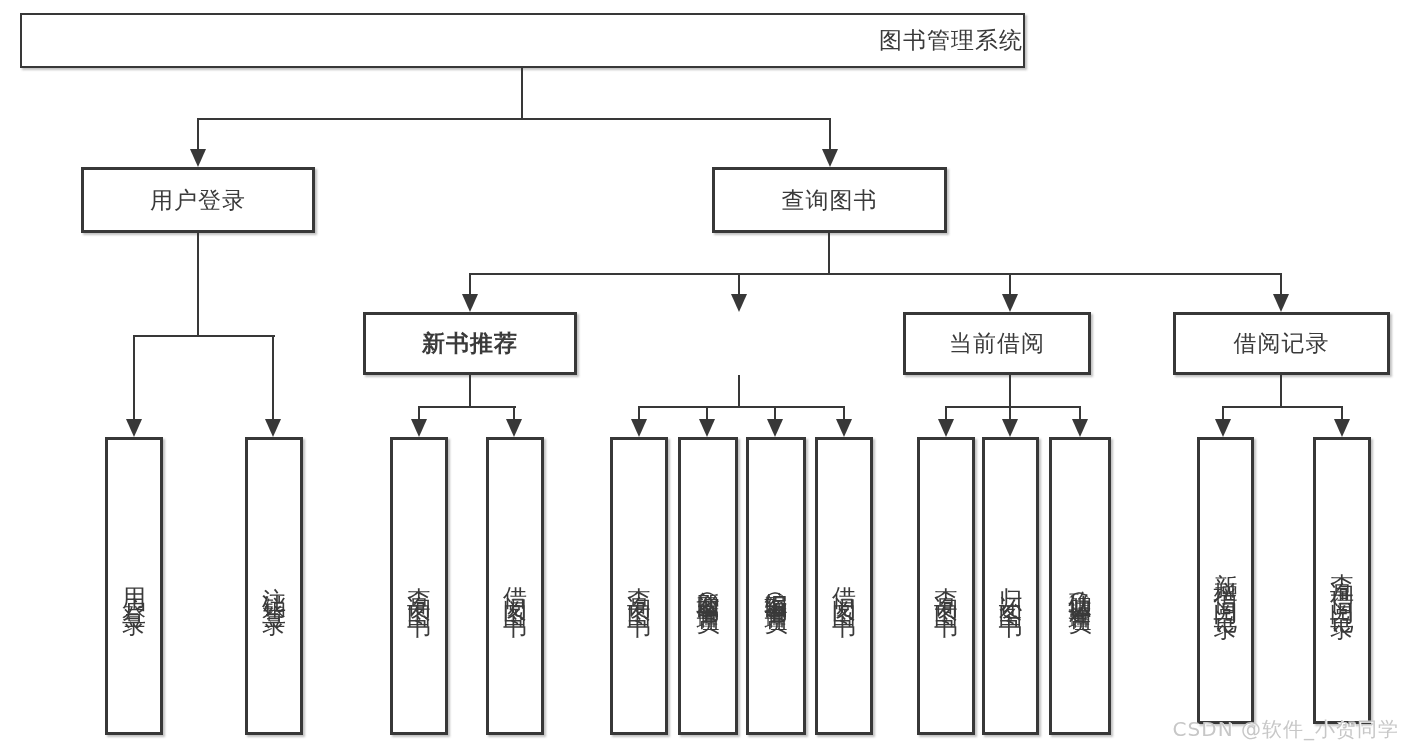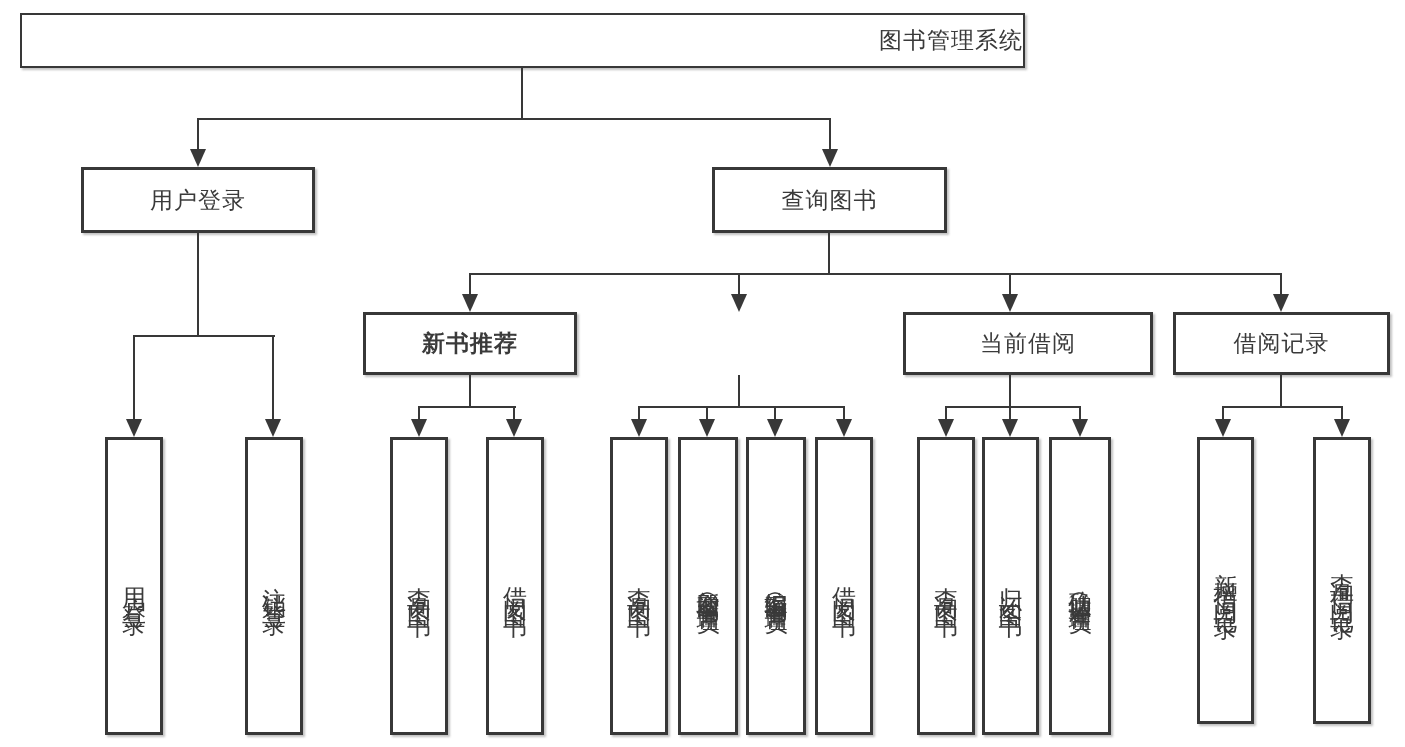--- a/index.html
+++ b/index.html
@@ -70,21 +70,21 @@
   <div class="line" style="left:1009px;top:273px;width:2px;height:21px;"></div>
   <div class="line" style="left:1280px;top:273px;width:2px;height:21px;"></div>
   <div class="arrowhead" style="left:462px;top:294px;"></div>
   <div class="arrowhead" style="left:731px;top:294px;"></div>
   <div class="arrowhead" style="left:1002px;top:294px;"></div>
   <div class="arrowhead" style="left:1273px;top:294px;"></div>
 
   <div class="box" style="left:363px;top:312px;width:214px;height:63px;font-weight:bold;">
     <span class="hlabel">新书推荐</span>
   </div>
-  <div class="box" style="left:903px;top:312px;width:250px;height:63px;">
+  <div class="box" style="left:903px;top:312px;width:188px;height:63px;">
     <span class="hlabel">当前借阅</span>
   </div>
   <div class="box" style="left:1173px;top:312px;width:217px;height:63px;">
     <span class="hlabel">借阅记录</span>
   </div>
 
   <div class="line" style="left:469px;top:375px;width:2px;height:31px;"></div>
   <div class="line" style="left:418px;top:406px;width:98px;height:2px;"></div>
   <div class="line" style="left:418px;top:406px;width:2px;height:15px;"></div>
   <div class="line" style="left:513px;top:406px;width:2px;height:15px;"></div>
@@ -151,14 +151,15 @@
   <div class="box" style="left:1049px;top:437px;width:62px;height:298px;">
     <span class="vtext tight">确认归还（管理员）</span>
   </div>
   <div class="box" style="left:1197px;top:437px;width:57px;height:287px;">
     <span class="vtext">新增借阅记录</span>
   </div>
   <div class="box" style="left:1313px;top:437px;width:58px;height:287px;">
     <span class="vtext">查询借阅记录</span>
   </div>
 
+  <div class="watermark">CSDN @软件_小贺同学</div>
 
 </div>
 
 </body></html>

